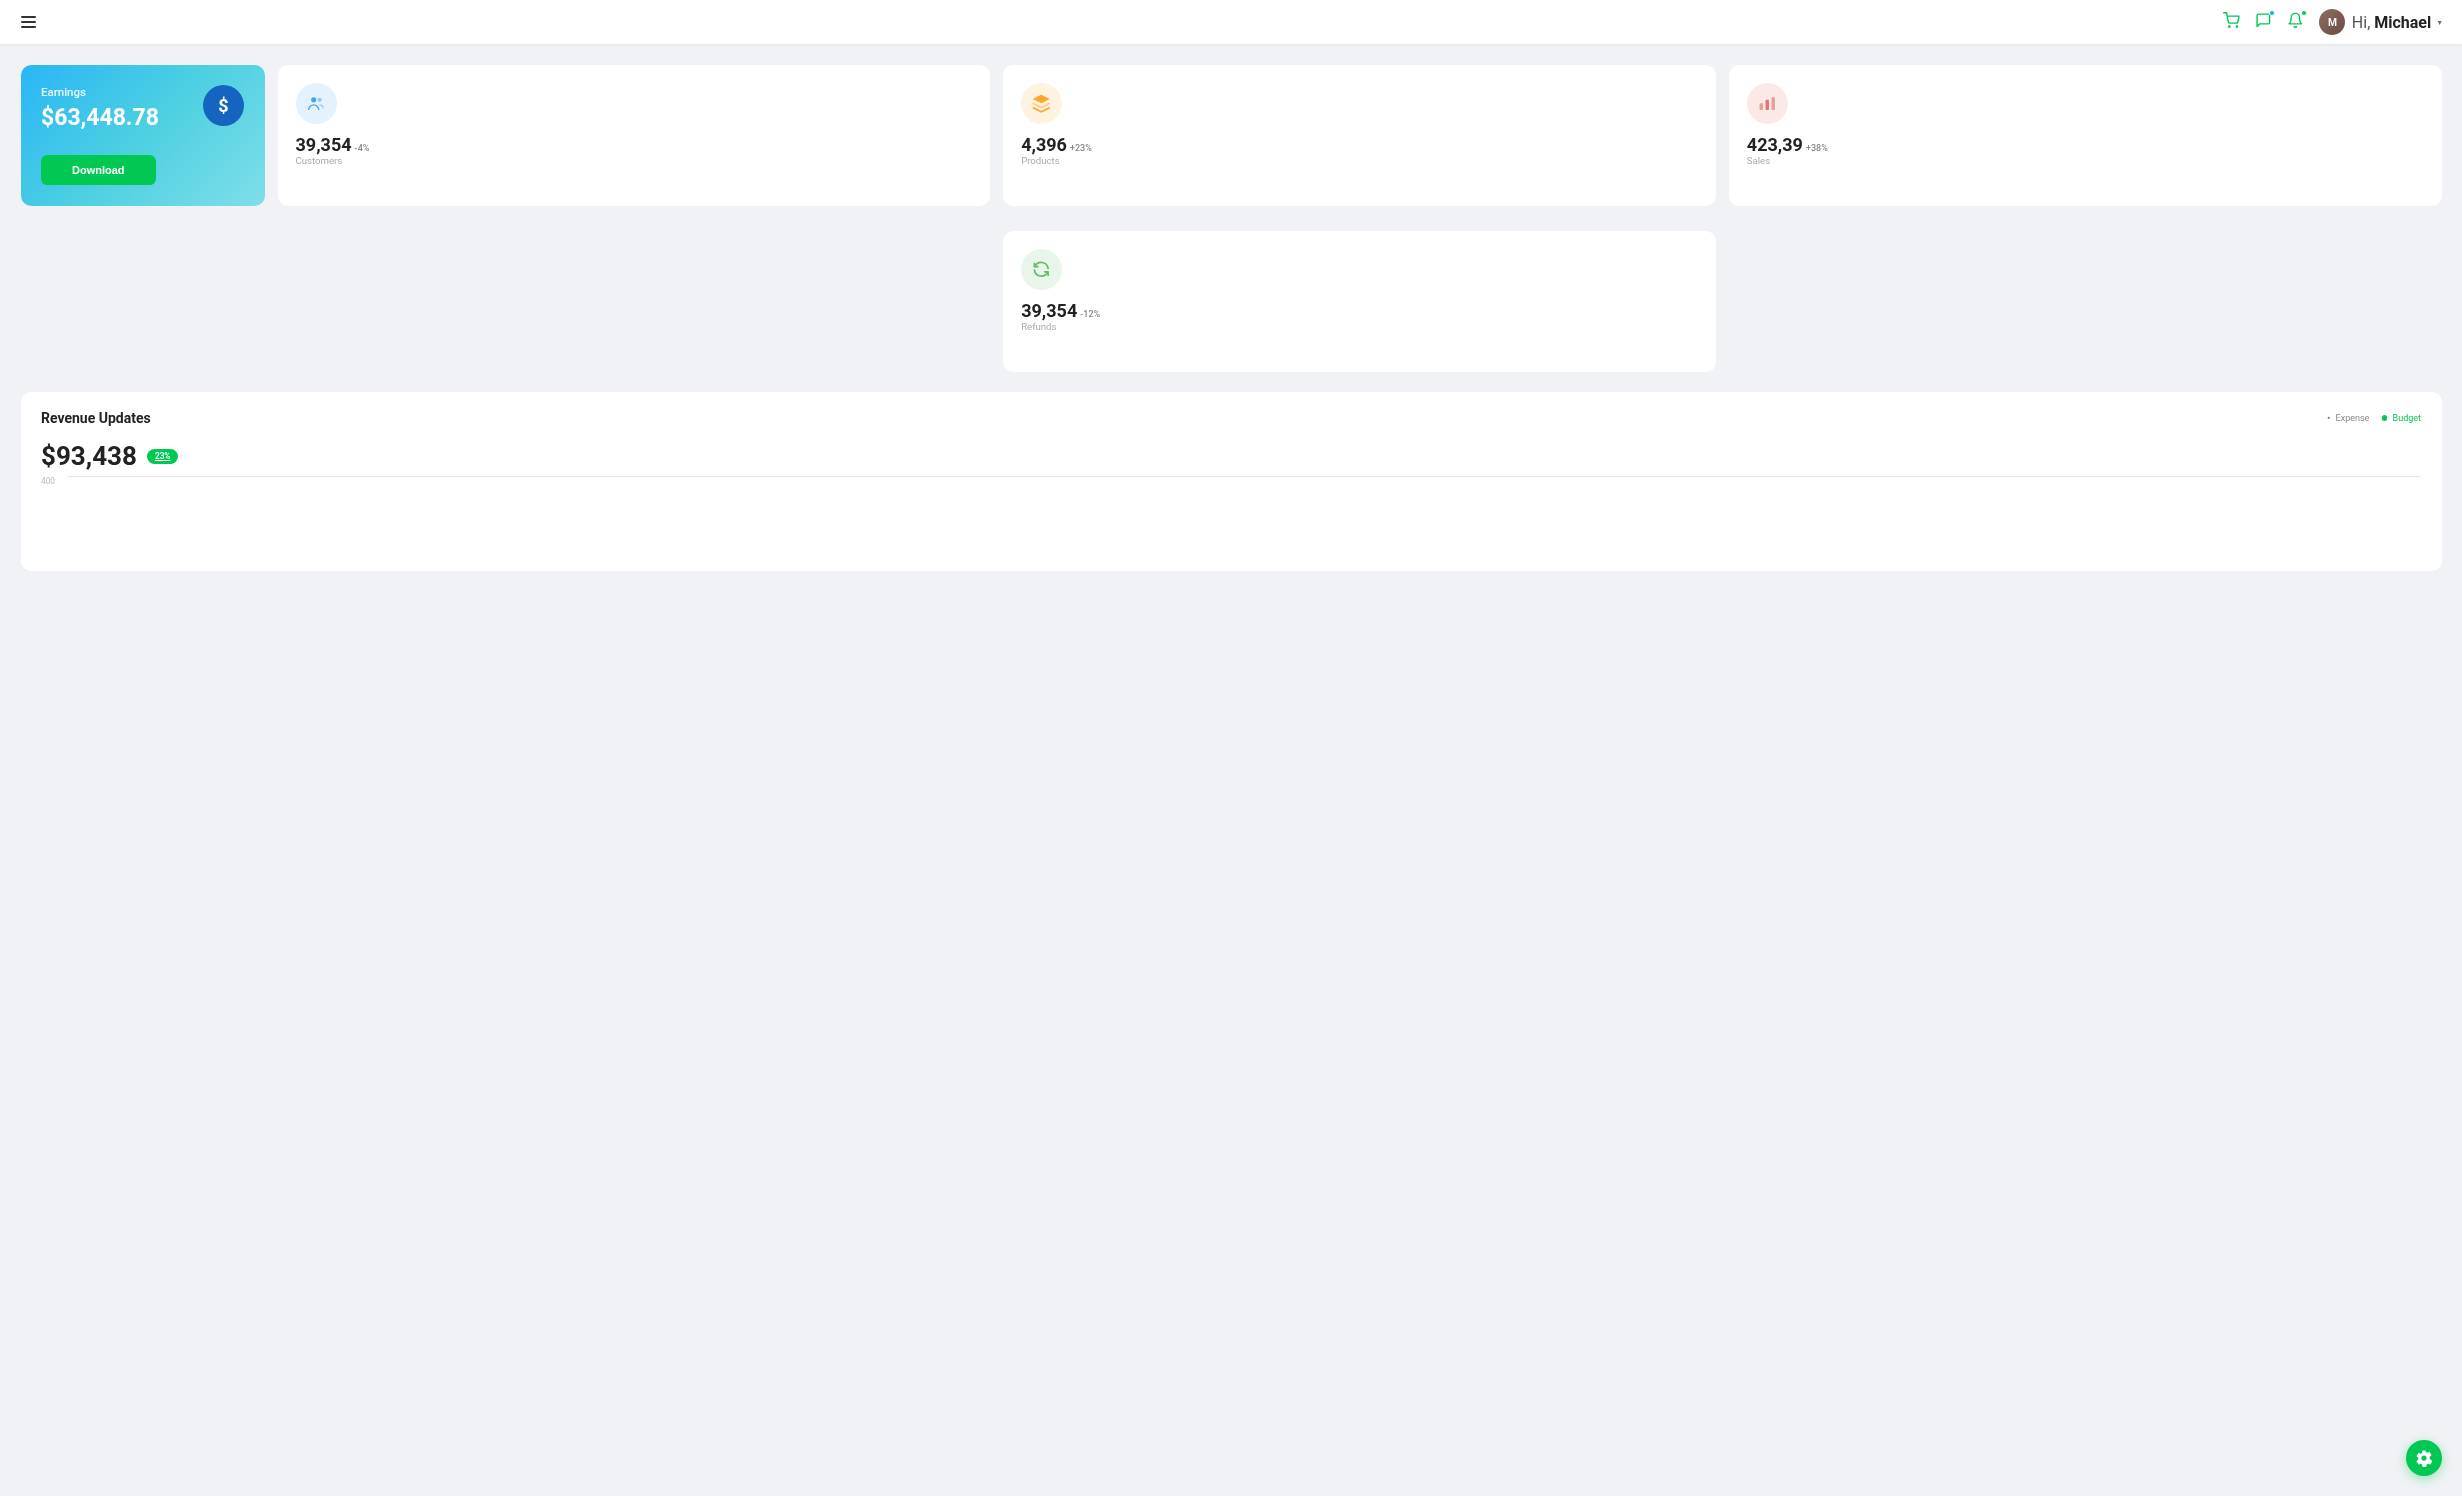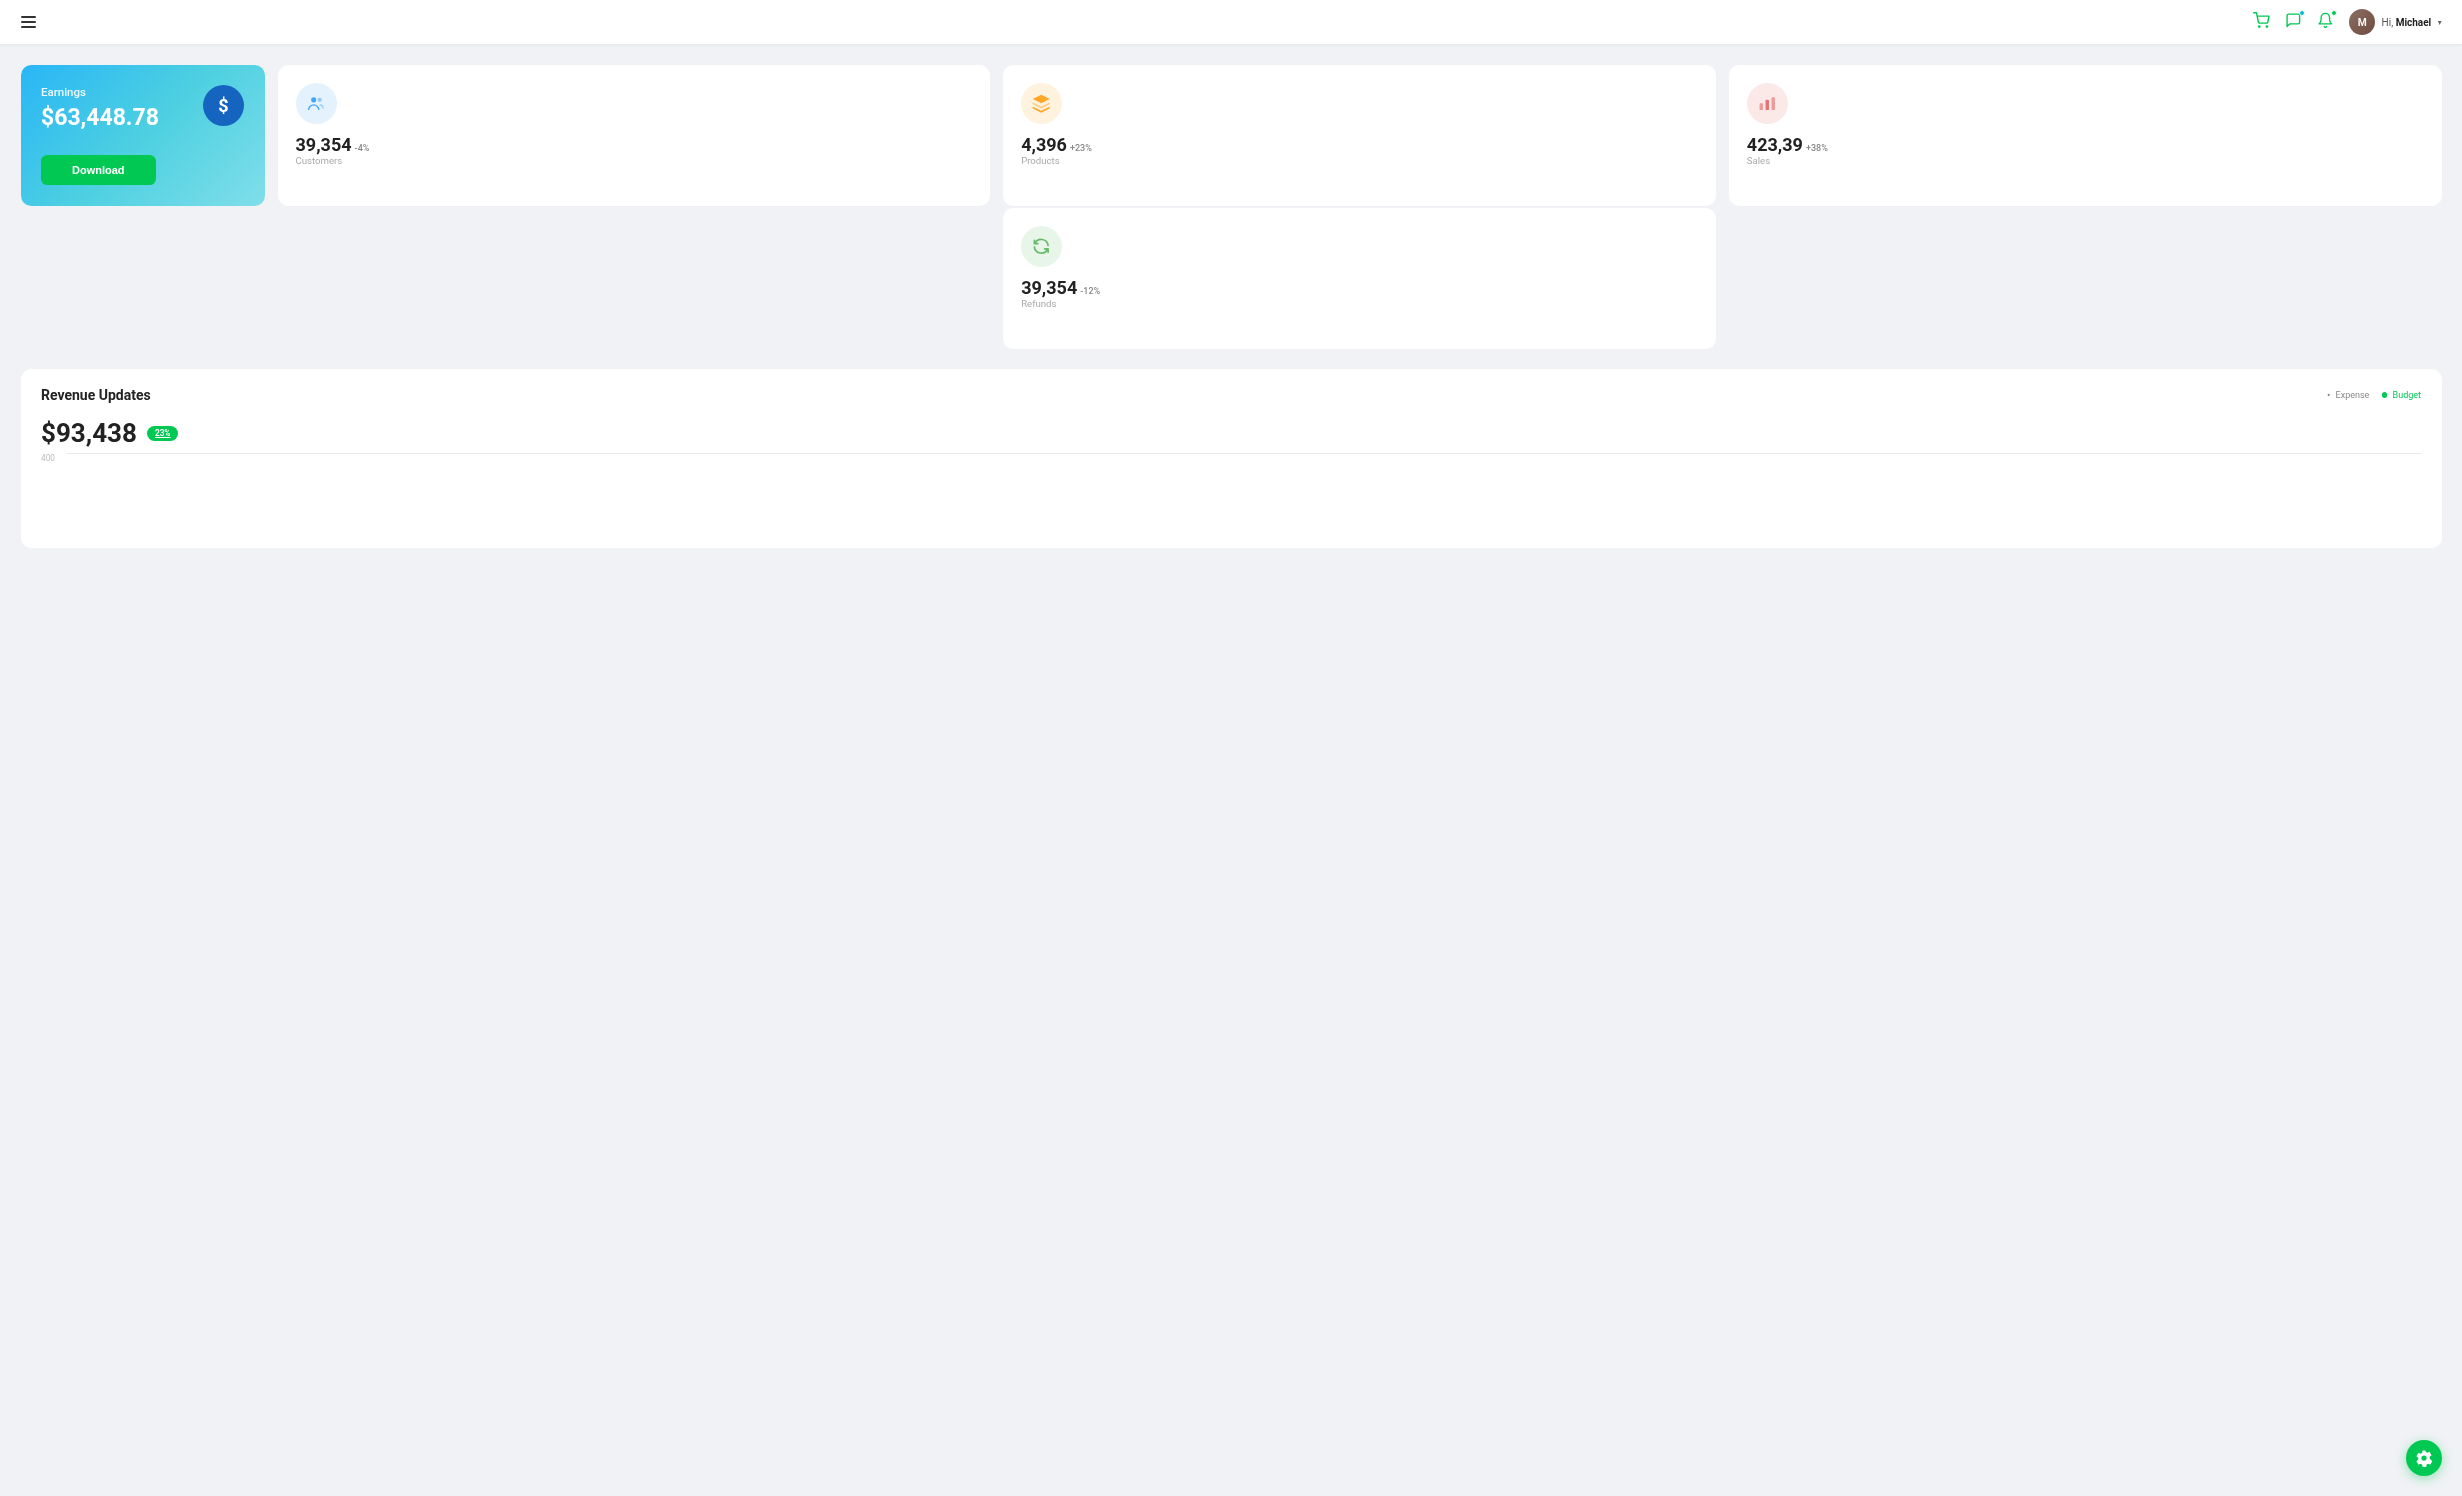--- a/index.html
+++ b/index.html
@@ -81,21 +81,21 @@
       height: 100%;
       background: linear-gradient(135deg, #8d6e63 0%, #6d4c41 100%);
       display: flex;
       align-items: center;
       justify-content: center;
       color: #fff;
       font-size: 10.3px;
       font-weight: 600;
     }
     .user-greeting {
-      font-size: 10px;
+      font-size: 16px;
       color: #555;
     }
     .user-greeting strong {
       color: #222;
       font-weight: 700;
     }
     .chevron-down {
       color: #666;
       font-size: 7.7px;
     }
@@ -103,21 +103,21 @@
     
     .main {
       padding: 20.5px 20.5px 20.5px 20.5px;
     }
 
     
     .stats-grid {
       display: grid;
       grid-template-columns: 244px 1fr 1fr 1fr;
       gap: 13px;
-      margin-bottom: 2px;
+      margin-bottom: 25px;
     }
 
     
     .earnings-card {
       background: linear-gradient(135deg, #29b6f6 0%, #4dd0e1 50%, #80deea 100%);
       border-radius: 10.3px;
       padding: 20.5px;
       position: relative;
       display: flex;
       flex-direction: column;

